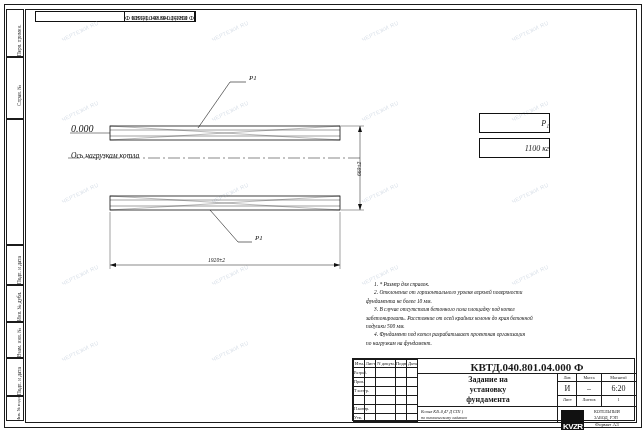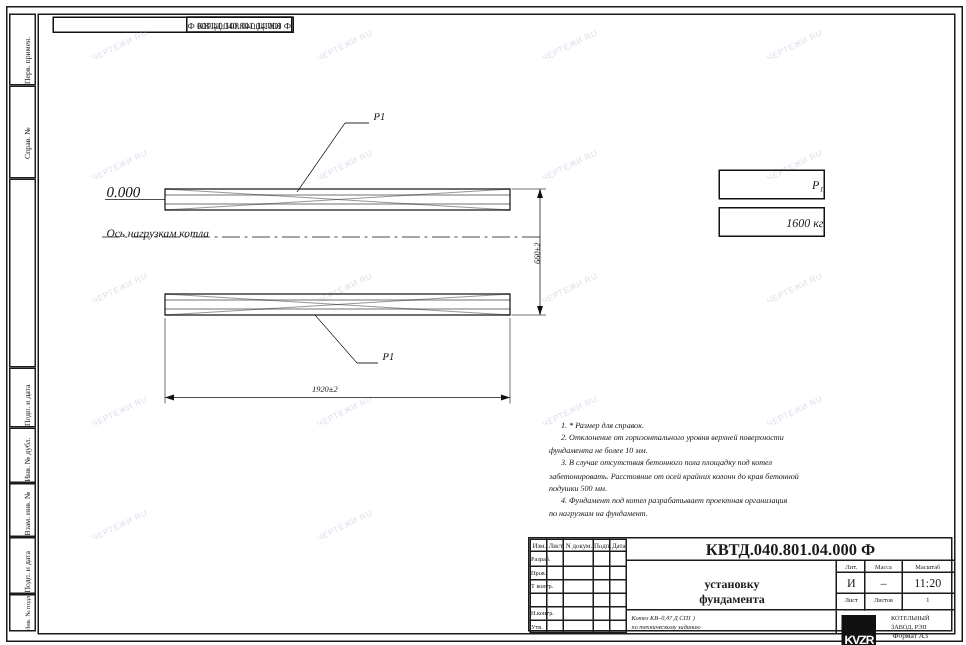--- a/index.html
+++ b/index.html
@@ -130,21 +130,21 @@
   <div class="txt" style="left:71px;top:152px;font-size:7.6px;font-style:italic;">Ось нагрузкам котла</div>
   <div class="txt" style="left:249px;top:75px;font-size:7px;font-style:italic;">Р1</div>
   <div class="txt" style="left:255px;top:235px;font-size:7px;font-style:italic;">Р1</div>
   <div class="txt rot" style="left:357px;top:176px;font-size:5.6px;font-style:italic;">660±2</div>
   <div class="txt" style="left:208px;top:258px;font-size:5.6px;font-style:italic;">1920±2</div>
 
   <div class="boxlbl" style="left:479px;top:113px;width:71px;height:20px;font-size:8px;line-height:20px;font-style:italic;">
     <span>Р₁</span>
   </div>
   <div class="boxlbl" style="left:479px;top:138px;width:71px;height:20px;font-size:8px;line-height:20px;font-style:italic;">
-    <span>1600 кг</span>
+    <span>1100 кг</span>
   </div>
 
   <div class="notes" style="left:366px;top:280px;width:268px;font-style:italic;">
     <div style="text-indent:8px;">1. * Размер для справок.</div>
     <div style="text-indent:8px;">2. Отклонение от горизонтального уровня верхней поверхности</div>
     <div>фундамента не более 10 мм.</div>
     <div style="text-indent:8px;">3. В случае отсутствия бетонного пола площадку под котел</div>
     <div>забетонировать. Расстояние от осей крайних колонн до края бетонной</div>
     <div>подушки 500 мм.</div>
     <div style="text-indent:8px;">4. Фундамент под котел разрабатывает проектная организация</div>
@@ -176,34 +176,35 @@
     <div class="c tiny" style="left:1px;top:10.5px;">Разраб.</div>
     <div class="c tiny" style="left:1px;top:19.5px;">Пров.</div>
     <div class="c tiny" style="left:1px;top:28.5px;">Т контр.</div>
     <div class="c tiny" style="left:1px;top:46.5px;">Н.контр.</div>
     <div class="c tiny" style="left:1px;top:55.5px;">Утв.</div>
 
     <div class="c" style="left:65px;top:0;width:218px;height:15px;border-bottom:1px solid #1b1b1b;"></div>
     <div class="c kvtd" style="left:66px;top:2px;width:216px;text-align:center;font-size:11px;">КВТД.040.801.04.000  Ф</div>
 
     <div class="c" style="left:65px;top:15px;width:140px;height:33px;border-right:1px solid #1b1b1b;border-bottom:1px solid #1b1b1b;"></div>
+    <div class="c" style="left:66px;top:16px;width:138px;text-align:center;font-size:8px;font-weight:bold;">Задание на</div>
     <div class="c" style="left:66px;top:26px;width:138px;text-align:center;font-size:8px;font-weight:bold;">установку</div>
     <div class="c" style="left:66px;top:36px;width:138px;text-align:center;font-size:8px;font-weight:bold;">фундамента</div>
 
     <div class="c" style="left:205px;top:15px;width:78px;height:8px;border-bottom:1px solid #1b1b1b;"></div>
     <div class="c" style="left:223px;top:15px;width:1px;height:22px;background:#1b1b1b;"></div>
     <div class="c" style="left:248px;top:15px;width:1px;height:22px;background:#1b1b1b;"></div>
     <div class="c tiny" style="left:206px;top:16px;width:17px;text-align:center;">Лит.</div>
     <div class="c tiny" style="left:224px;top:16px;width:24px;text-align:center;">Масса</div>
     <div class="c tiny" style="left:249px;top:16px;width:33px;text-align:center;">Масштаб</div>
 
     <div class="c" style="left:205px;top:23px;width:78px;height:14px;border-bottom:1px solid #1b1b1b;"></div>
     <div class="c" style="left:206px;top:25px;width:17px;text-align:center;font-size:8px;">И</div>
     <div class="c" style="left:224px;top:25px;width:24px;text-align:center;font-size:8px;">–</div>
-    <div class="c" style="left:249px;top:25px;width:33px;text-align:center;font-size:8px;">11:20</div>
+    <div class="c" style="left:249px;top:25px;width:33px;text-align:center;font-size:8px;">6:20</div>
 
     <div class="c" style="left:205px;top:37px;width:78px;height:11px;border-bottom:1px solid #1b1b1b;"></div>
     <div class="c" style="left:223px;top:37px;width:1px;height:11px;background:#1b1b1b;"></div>
     <div class="c" style="left:248px;top:37px;width:1px;height:11px;background:#1b1b1b;"></div>
     <div class="c tiny" style="left:206px;top:38px;width:17px;text-align:center;">Лист</div>
     <div class="c tiny" style="left:224px;top:38px;width:24px;text-align:center;">Листов</div>
     <div class="c tiny" style="left:249px;top:38px;width:33px;text-align:center;">1</div>
 
     <div class="c" style="left:65px;top:48px;width:140px;height:15px;border-right:1px solid #1b1b1b;"></div>
     <div class="c tiny" style="left:68px;top:50px;font-style:italic;">Котел  КВ–0,47  Д  СП1 )</div>

